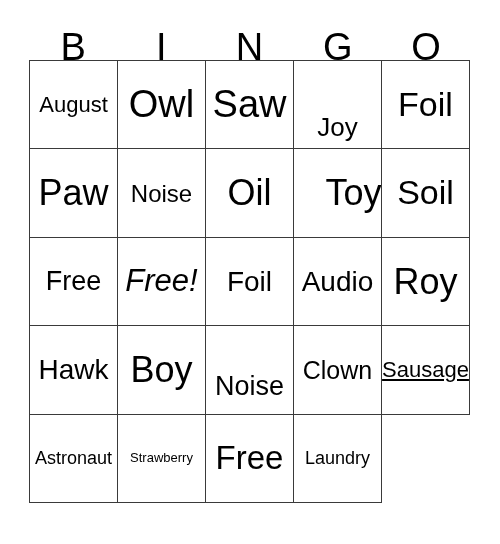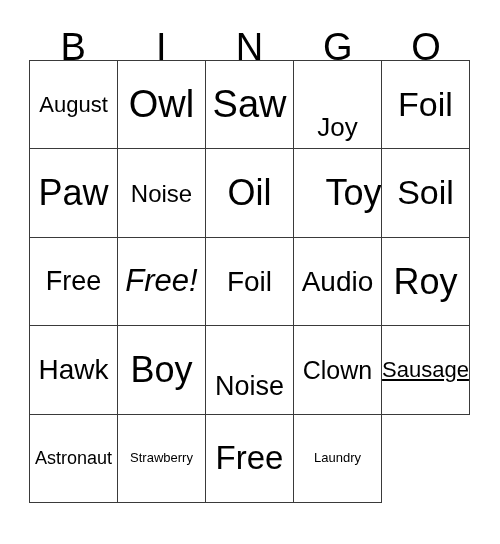--- a/index.html
+++ b/index.html
@@ -155,17 +155,17 @@
     <div class="cell">
         <span class="cell-text" style="font-size: 18px;">Astronaut</span>
       </div>
     <div class="cell">
         <span class="cell-text" style="font-size: 13px;">Strawberry</span>
       </div>
     <div class="cell">
         <span class="cell-text" style="font-size: 33px;">Free</span>
       </div>
     <div class="cell">
-        <span class="cell-text" style="font-size: 13px;">Laundry</span>
+        <span class="cell-text" style="font-size: 18px;">Laundry</span>
       </div>
 
   </div>
 </div>
 
 </body></html>

